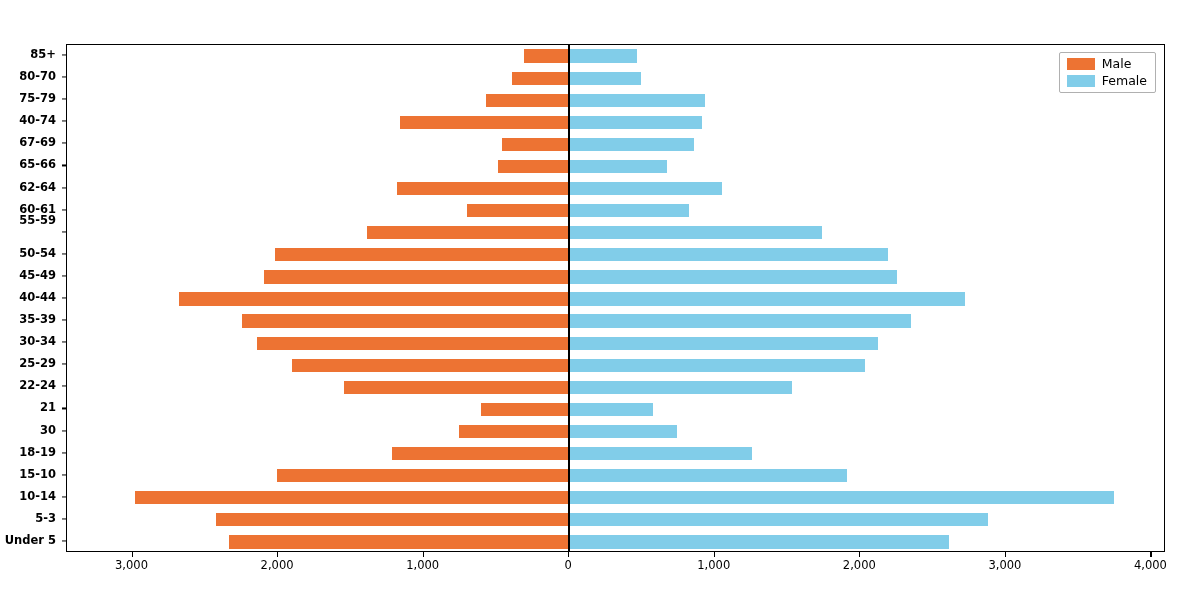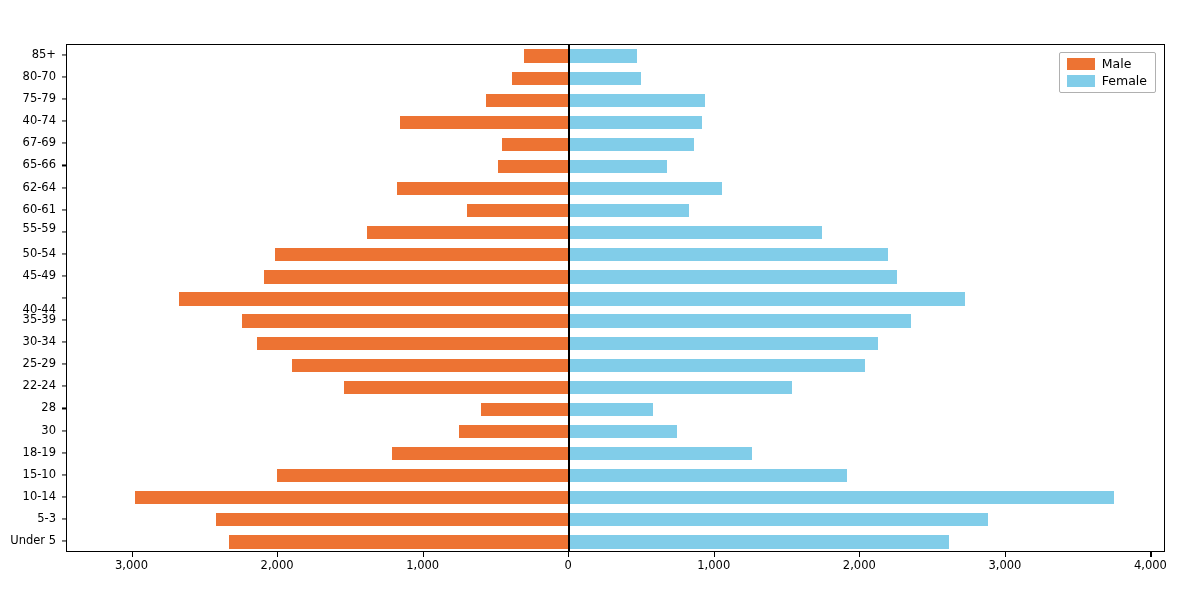--- a/index.html
+++ b/index.html
@@ -70,20 +70,21 @@
     z-index: 5;
   }
 
   
   #y-axis {
     position: absolute;
     left: 0;
     top: 44px;
     width: 66px;
     height: 508px;
+    font-weight: bold;
   }
   .y-tick-label {
     position: absolute;
     right: 10px;
     transform: translateY(-50%);
     font-size: 11.5px;
     white-space: nowrap;
     line-height: 1;
   }
   .y-tick-mark {
@@ -167,37 +168,37 @@
       <div class="y-tick-label" style="top: 77.3043px;">40-74</div>
       <div class="y-tick-mark" style="top: 77.3043px;"></div>
       <div class="y-tick-label" style="top: 99.3913px;">67-69</div>
       <div class="y-tick-mark" style="top: 99.3913px;"></div>
       <div class="y-tick-label" style="top: 121.478px;">65-66</div>
       <div class="y-tick-mark" style="top: 121.478px;"></div>
       <div class="y-tick-label" style="top: 143.565px;">62-64</div>
       <div class="y-tick-mark" style="top: 143.565px;"></div>
       <div class="y-tick-label" style="top: 165.652px;">60-61</div>
       <div class="y-tick-mark" style="top: 165.652px;"></div>
-      <div class="y-tick-label" style="top: 185px; text-align: right;">55-59</div>
+      <div class="y-tick-label" style="top: 177px; text-align: right;">55-59</div>
       <div class="y-tick-mark" style="top: 187.739px;"></div>
       <div class="y-tick-label" style="top: 209.826px;">50-54</div>
       <div class="y-tick-mark" style="top: 209.826px;"></div>
       <div class="y-tick-label" style="top: 231.913px;">45-49</div>
       <div class="y-tick-mark" style="top: 231.913px;"></div>
-      <div class="y-tick-label" style="top: 266px;">40-44</div>
+      <div class="y-tick-label" style="top: 254px;">40-44</div>
       <div class="y-tick-mark" style="top: 254px;"></div>
       <div class="y-tick-label" style="top: 276.087px;">35-39</div>
       <div class="y-tick-mark" style="top: 276.087px;"></div>
       <div class="y-tick-label" style="top: 298.174px;">30-34</div>
       <div class="y-tick-mark" style="top: 298.174px;"></div>
       <div class="y-tick-label" style="top: 320.261px;">25-29</div>
       <div class="y-tick-mark" style="top: 320.261px;"></div>
       <div class="y-tick-label" style="top: 342.348px;">22-24</div>
       <div class="y-tick-mark" style="top: 342.348px;"></div>
-      <div class="y-tick-label" style="top: 364.435px;">28</div>
+      <div class="y-tick-label" style="top: 364.435px;">21</div>
       <div class="y-tick-mark" style="top: 364.435px;"></div>
       <div class="y-tick-label" style="top: 386.522px;">30</div>
       <div class="y-tick-mark" style="top: 386.522px;"></div>
       <div class="y-tick-label" style="top: 408.609px;">18-19</div>
       <div class="y-tick-mark" style="top: 408.609px;"></div>
       <div class="y-tick-label" style="top: 430.696px;">15-10</div>
       <div class="y-tick-mark" style="top: 430.696px;"></div>
       <div class="y-tick-label" style="top: 452.783px;">10-14</div>
       <div class="y-tick-mark" style="top: 452.783px;"></div>
       <div class="y-tick-label" style="top: 474.87px;">5-3</div>

